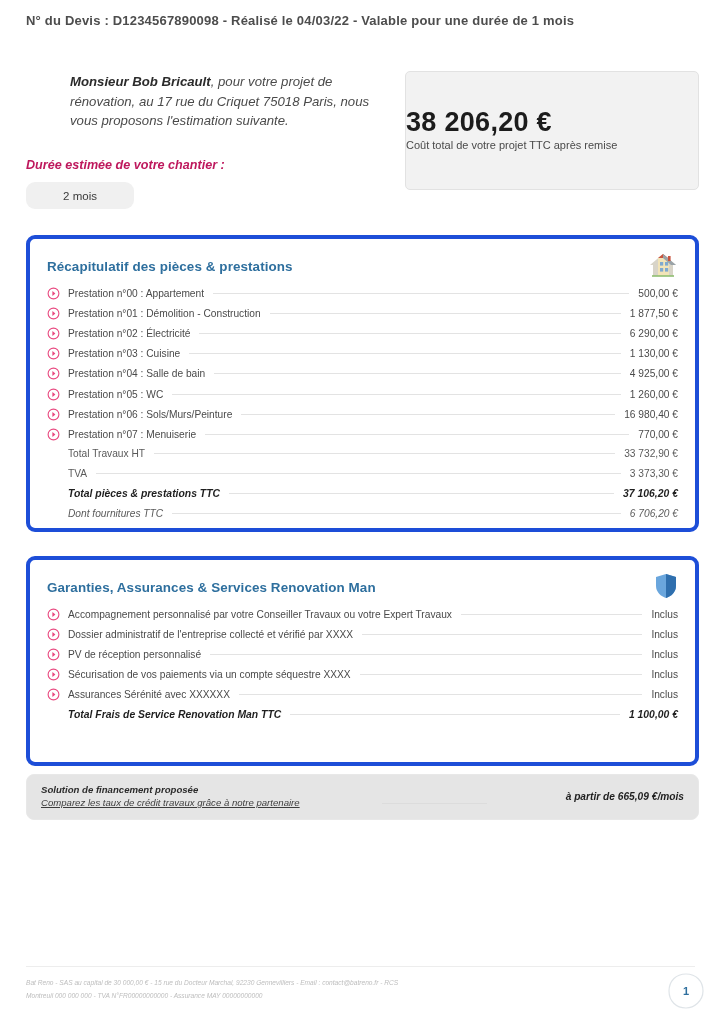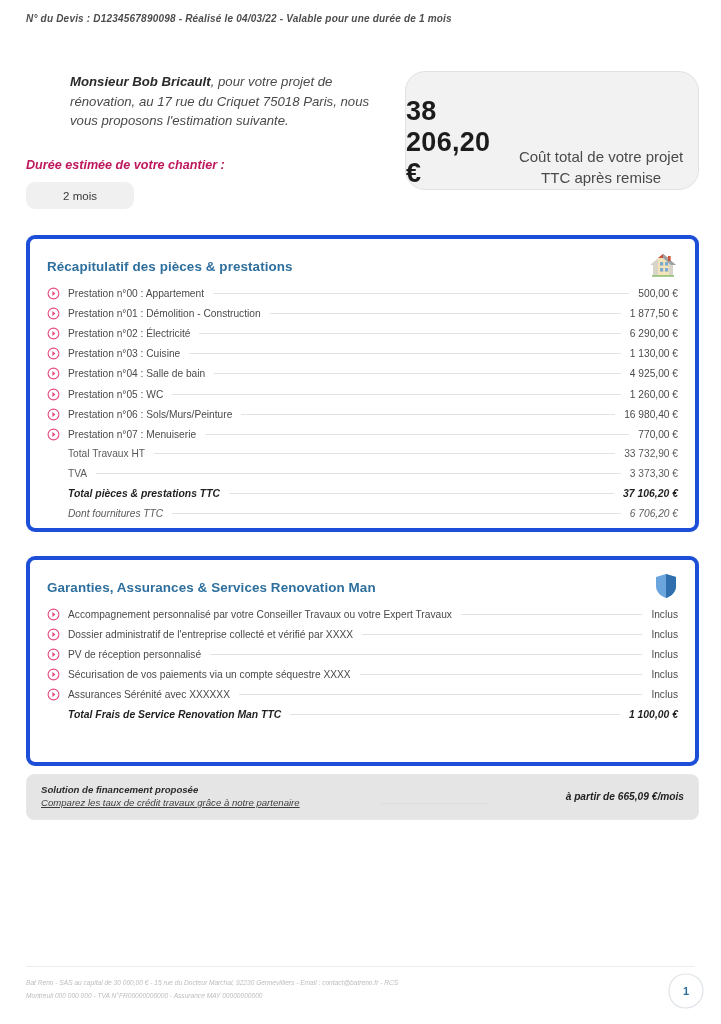--- a/index.html
+++ b/index.html
@@ -8,21 +8,21 @@
     background:#ffffff;
     font-family:"Liberation Sans", sans-serif;
     color:#3c3c3c;
     overflow:hidden;
   }
   .page { position:relative; width:721px; height:1024px; background:#fff; }
 
   
   .quote-header {
     position:absolute; left:26px; top:13px;
-    font-size:10px; font-style:italic; font-weight:700;
+    font-size:13px; font-weight:700;
     color:#4d4d4d; letter-spacing:.2px; white-space:nowrap;
   }
 
   
   .intro {
     position:absolute; left:26px; top:72px; width:330px;
     font-size:13.2px; font-style:italic; line-height:1.48; color:#4a4a4a;margin-left:44px;
   }
   .intro b { font-weight:bold; color:#2b2b2b; font-style:italic; }
 
@@ -35,28 +35,28 @@
     width:108px; height:27px;
     background:#f0f0f0; border-radius:9px;
     display:flex; align-items:center; justify-content:center;
     font-size:11.5px; color:#3a3a3a;
   }
 
   
   .total-box {
     position:absolute; left:405px; top:71px;
     width:294px; height:119px;
-    background:#f2f2f2; border:1px solid #e2e2e2; border-radius:20px;
-    display:flex; flex-direction:row; align-items:flex-end; justify-content:center;
+    background:#f2f2f2; border:1px solid #e2e2e2; border-radius:5px;
+    display:flex; flex-direction:column; align-items:flex-start; justify-content:center;
   }
   .total-amount {
     font-size:27px; font-weight:bold; color:#1c1c1c; letter-spacing:.3px;
   }
   .total-caption {
-    margin-top:0; font-size:15px; color:#4a4a4a; text-align:center; line-height:1.45;
+    margin-top:0; font-size:11px; color:#4a4a4a; text-align:center; line-height:1.45;
   }
 
   
   .card {
     position:absolute; left:26px; width:673px;
     background:#fff; border:4px solid #1d4ed8; border-radius:9px;
   }
   #card-recap { top:235px; height:297px; }
   #card-garanties { top:556px; height:210px; }
 

